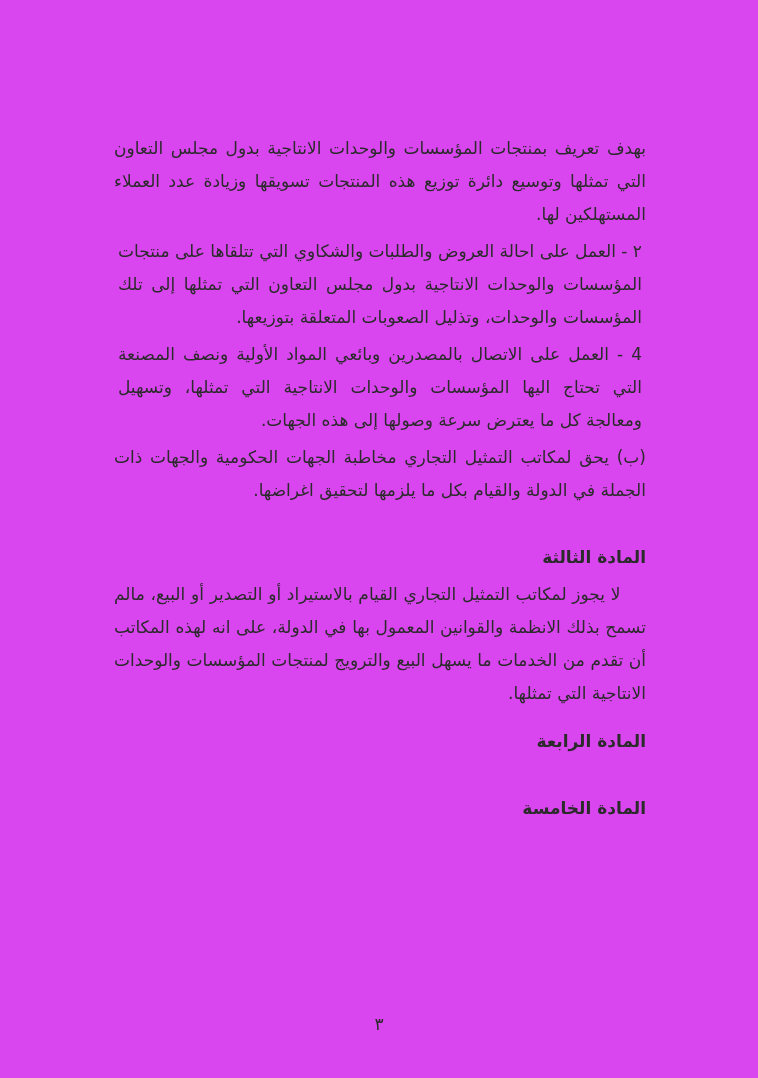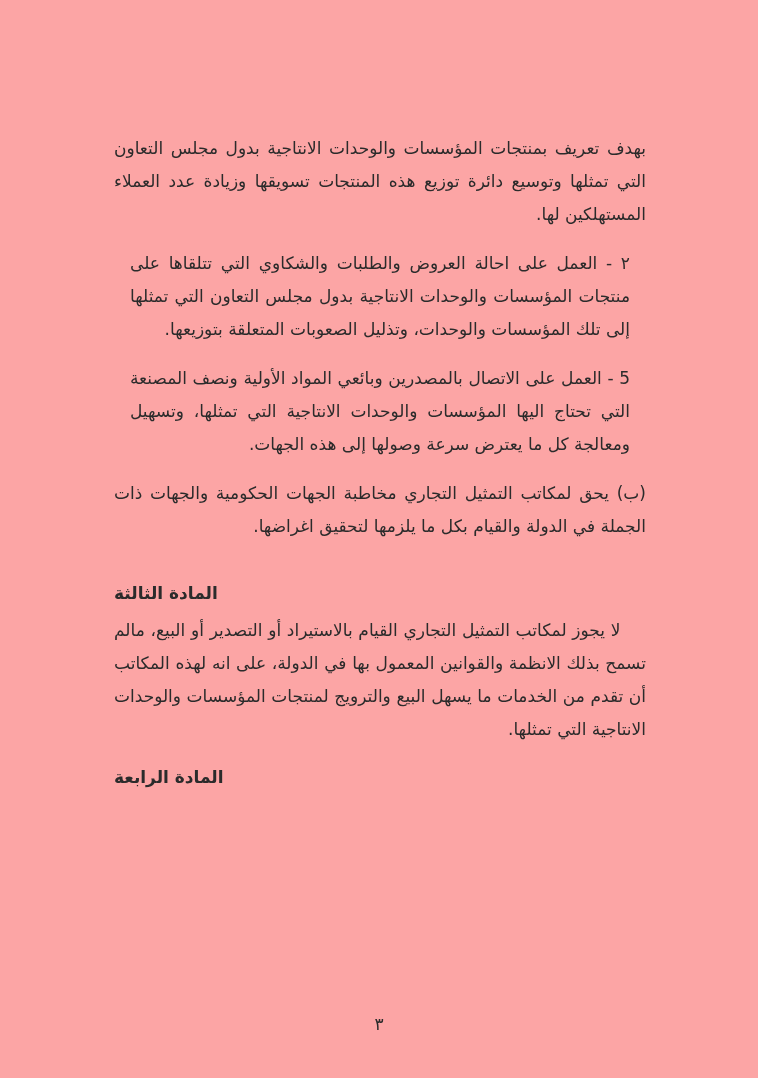--- a/index.html
+++ b/index.html
@@ -5,21 +5,21 @@
   html, body {
     margin: 0;
     padding: 0;
     background: #ffffff;
   }
   .page {
     position: relative;
     width: 758px;
     height: 1078px;
     margin: 0 auto;
-    background: #fca5a5;
+    background: #d946ef;
     overflow: hidden;
     font-family: "DejaVu Sans", "DejaVu Serif", serif;
     color: #2b2b2b;
   }
   .content {
     position: absolute;
     top: 132px;
     right: 112px;
     width: 532px;
     direction: rtl;
@@ -28,26 +28,26 @@
     line-height: 33px;
   }
   .para {
     margin: 0;
     text-align: justify;
   }
   .para.indent {
     text-indent: 1.5em;
   }
   .list-item {
-    margin: 16px;
+    margin: 4px;
     text-align: justify;
   }
   .article-heading {
     margin: 15px 0 4px 0;
-    text-align: left;
+    text-align: right;
     font-weight: bold;
     font-size: 17px;
   }
   .article-heading.first {
     margin-top: 34px;
   }
   .page-number {
     position: absolute;
     bottom: 44px;
     left: 0;
@@ -60,29 +60,30 @@
 </head>
 <body>
 
 <div class="page">
   <div class="content">
 
     <p class="para">بهدف تعريف بمنتجات المؤسسات والوحدات الانتاجية بدول مجلس التعاون التي تمثلها وتوسيع دائرة توزيع هذه المنتجات تسويقها وزيادة عدد العملاء المستهلكين لها.</p>
 
     <p class="list-item">٢ - العمل على احالة العروض والطلبات والشكاوي التي تتلقاها على منتجات المؤسسات والوحدات الانتاجية بدول مجلس التعاون التي تمثلها إلى تلك المؤسسات والوحدات، وتذليل الصعوبات المتعلقة بتوزيعها.</p>
 
-    <p class="list-item">5 - العمل على الاتصال بالمصدرين وبائعي المواد الأولية ونصف المصنعة التي تحتاج اليها المؤسسات والوحدات الانتاجية التي تمثلها، وتسهيل ومعالجة كل ما يعترض سرعة وصولها إلى هذه الجهات.</p>
+    <p class="list-item">4 - العمل على الاتصال بالمصدرين وبائعي المواد الأولية ونصف المصنعة التي تحتاج اليها المؤسسات والوحدات الانتاجية التي تمثلها، وتسهيل ومعالجة كل ما يعترض سرعة وصولها إلى هذه الجهات.</p>
 
     <p class="para">(ب) يحق لمكاتب التمثيل التجاري مخاطبة الجهات الحكومية والجهات ذات الجملة في الدولة والقيام بكل ما يلزمها لتحقيق اغراضها.</p>
 
     <h3 class="article-heading first">المادة الثالثة</h3>
 
     <p class="para indent">لا يجوز لمكاتب التمثيل التجاري القيام بالاستيراد أو التصدير أو البيع، مالم تسمح بذلك الانظمة والقوانين المعمول بها في الدولة، على انه لهذه المكاتب أن تقدم من الخدمات ما يسهل البيع والترويج لمنتجات المؤسسات والوحدات الانتاجية التي تمثلها.</p>
 
     <h3 class="article-heading">المادة الرابعة</h3>
 
 
+    <h3 class="article-heading first">المادة الخامسة</h3>
 
 
   </div>
 
   <div class="page-number">٣</div>
 </div>
 
 </body></html>

